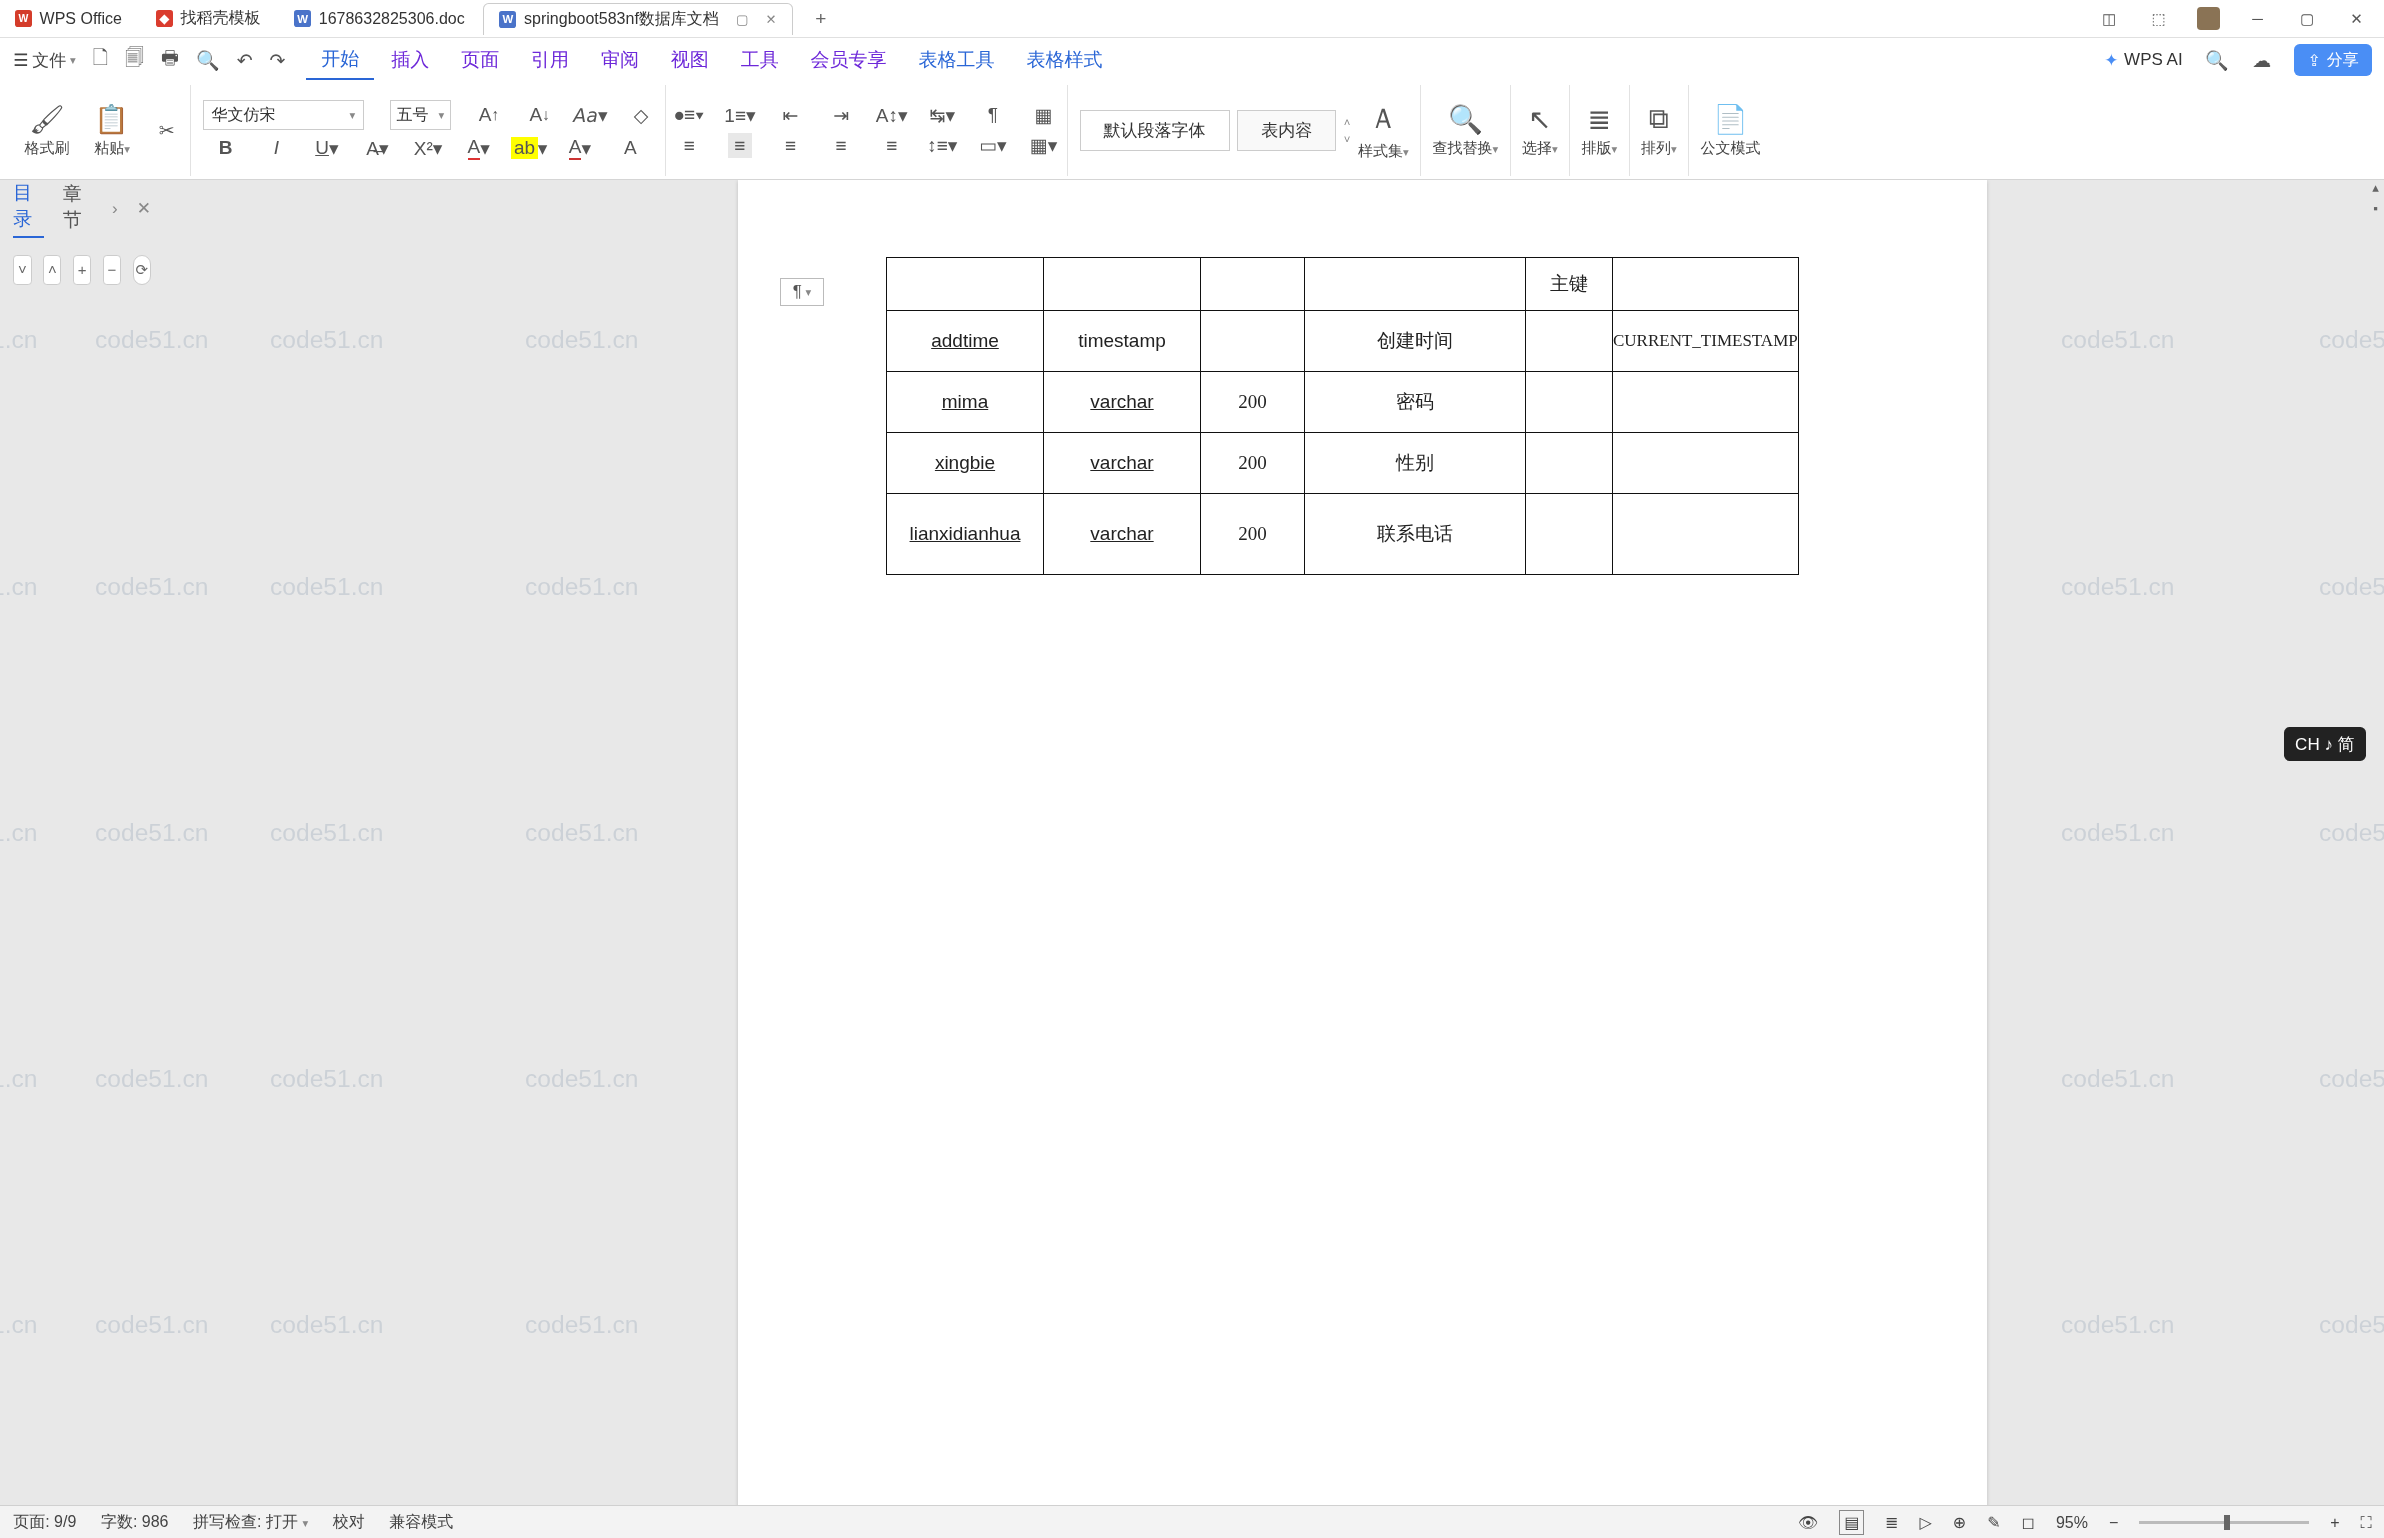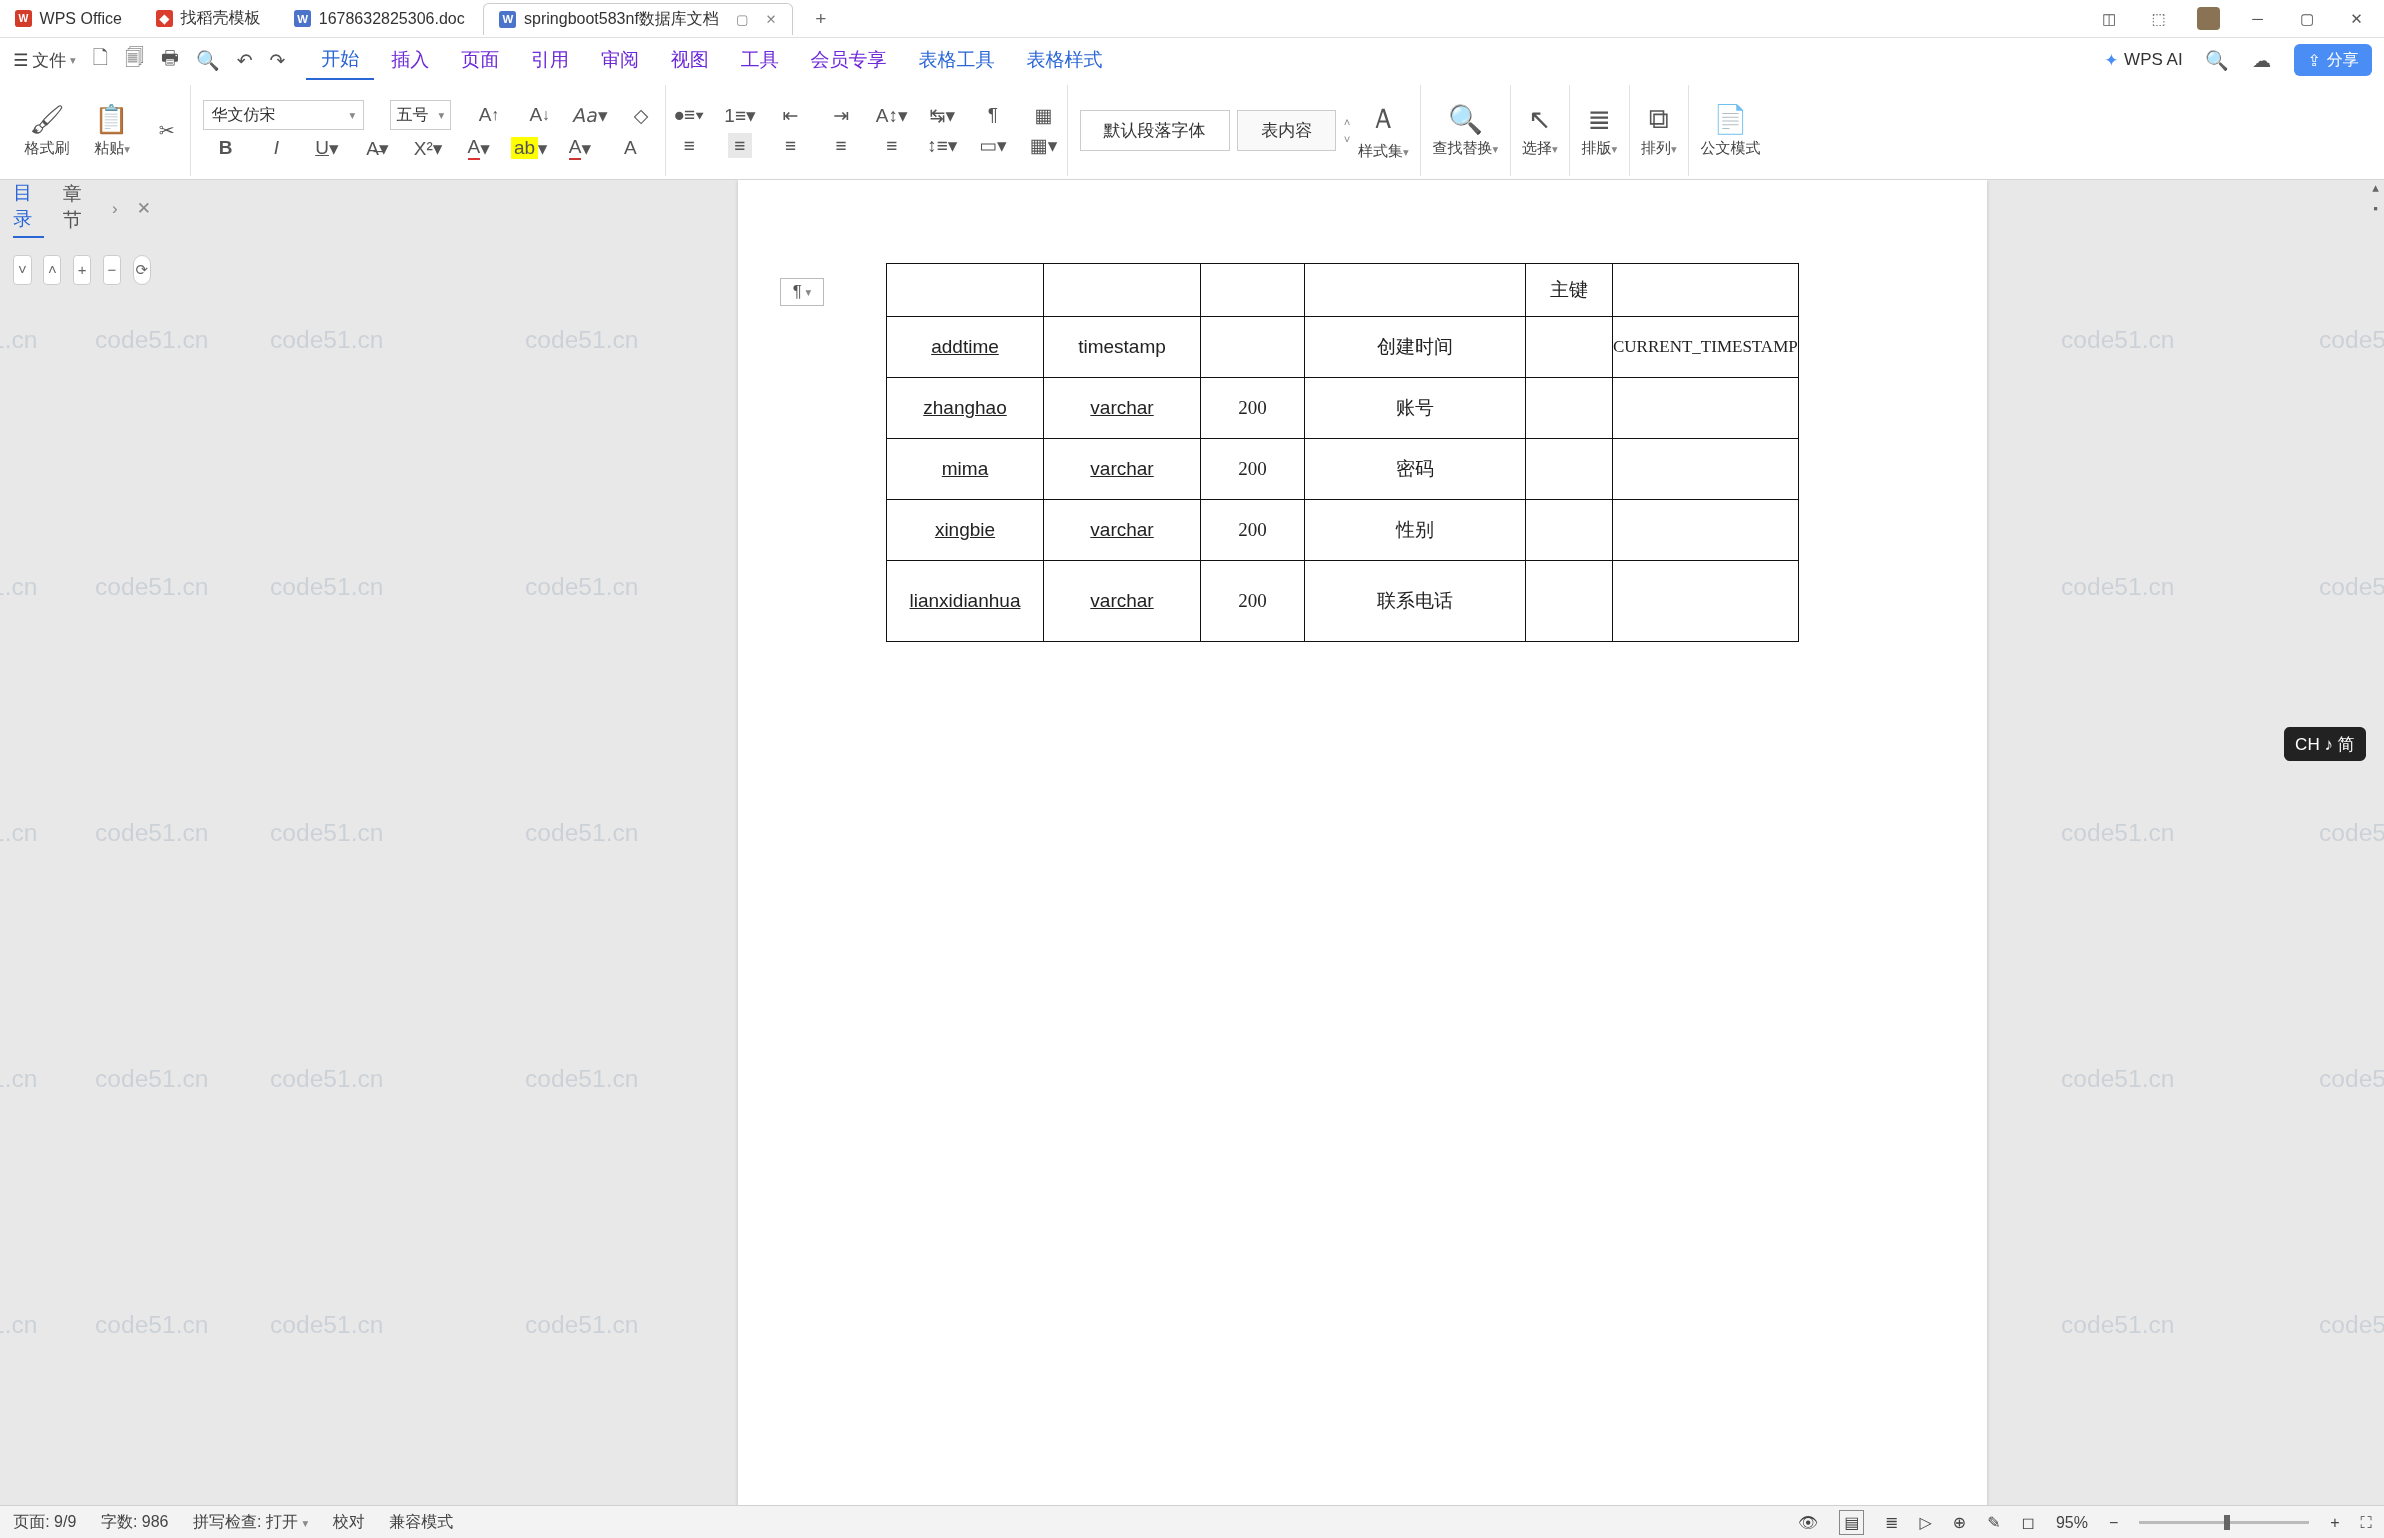--- a/index.html
+++ b/index.html
@@ -56,21 +56,21 @@
 .nav-tab.active { color: #2a66d6; border-bottom: 2.8px solid #2a66d6; font-weight: 500; }
 .nav-ctrl { font-size: 17px; color: #888; }
 .nav-rowbtns { display: flex; gap: 11.4px; margin-top: 17px; }
 .nav-circ { width: 30px; height: 30px; border: 0.9px solid #ccc; border-radius: 3.8px; display: flex; align-items: center; justify-content: center; color: #666; font-size: 15px; background: #fff; }
 
 
 .page-area { position: absolute; top: 180px; left: 0; right: 0; bottom: 34px; z-index: 1; }
 .page { position: absolute; left: 738px; top: 0px; width: 1249px; height: 1609px; background: #fff; box-shadow: 0 0.9px 3.8px rgba(0,0,0,0.18); }
 
 
-.doc-table { position: absolute; left: 886px; top: 263px; border-collapse: collapse; z-index: 5; }
+.doc-table { position: absolute; left: 886px; top: 257px; border-collapse: collapse; z-index: 5; }
 .doc-table td { border: 1.3px solid #111; height: 61px; text-align: center; vertical-align: middle; font-family: SimSun, "华文仿宋", serif; font-size: 19px; color: #222; background: #fff; }
 .doc-table .u { text-decoration: underline; }
 .doc-table td.c1 { width: 157px; }
 .doc-table td.c2 { width: 157px; }
 .doc-table td.c3 { width: 104px; }
 .doc-table td.c4 { width: 221px; }
 .doc-table td.c5 { width: 87px; }
 .doc-table td.c6 { width: 155px; }
 .row-head td { height: 53px; }
 
@@ -370,28 +370,20 @@
   </tr>
   <tr>
     <td class="c1"><span class="u">addtime</span></td>
     <td class="c2"><span>timestamp</span></td>
     <td class="c3"></td>
     <td class="c4">创建时间</td>
     <td class="c5"></td>
     <td class="c6" style="font-size:17px">CURRENT_TIMESTAMP</td>
   </tr>
   <tr>
-    <td class="c1"><span class="u">zhanghao</span></td>
-    <td class="c2"><span class="u">varchar</span></td>
-    <td class="c3">200</td>
-    <td class="c4">账号</td>
-    <td class="c5"></td>
-    <td class="c6"></td>
-  </tr>
-  <tr>
     <td class="c1"><span class="u">mima</span></td>
     <td class="c2"><span class="u">varchar</span></td>
     <td class="c3">200</td>
     <td class="c4">密码</td>
     <td class="c5"></td>
     <td class="c6"></td>
   </tr>
   <tr>
     <td class="c1"><span class="u">xingbie</span></td>
     <td class="c2"><span class="u">varchar</span></td>

